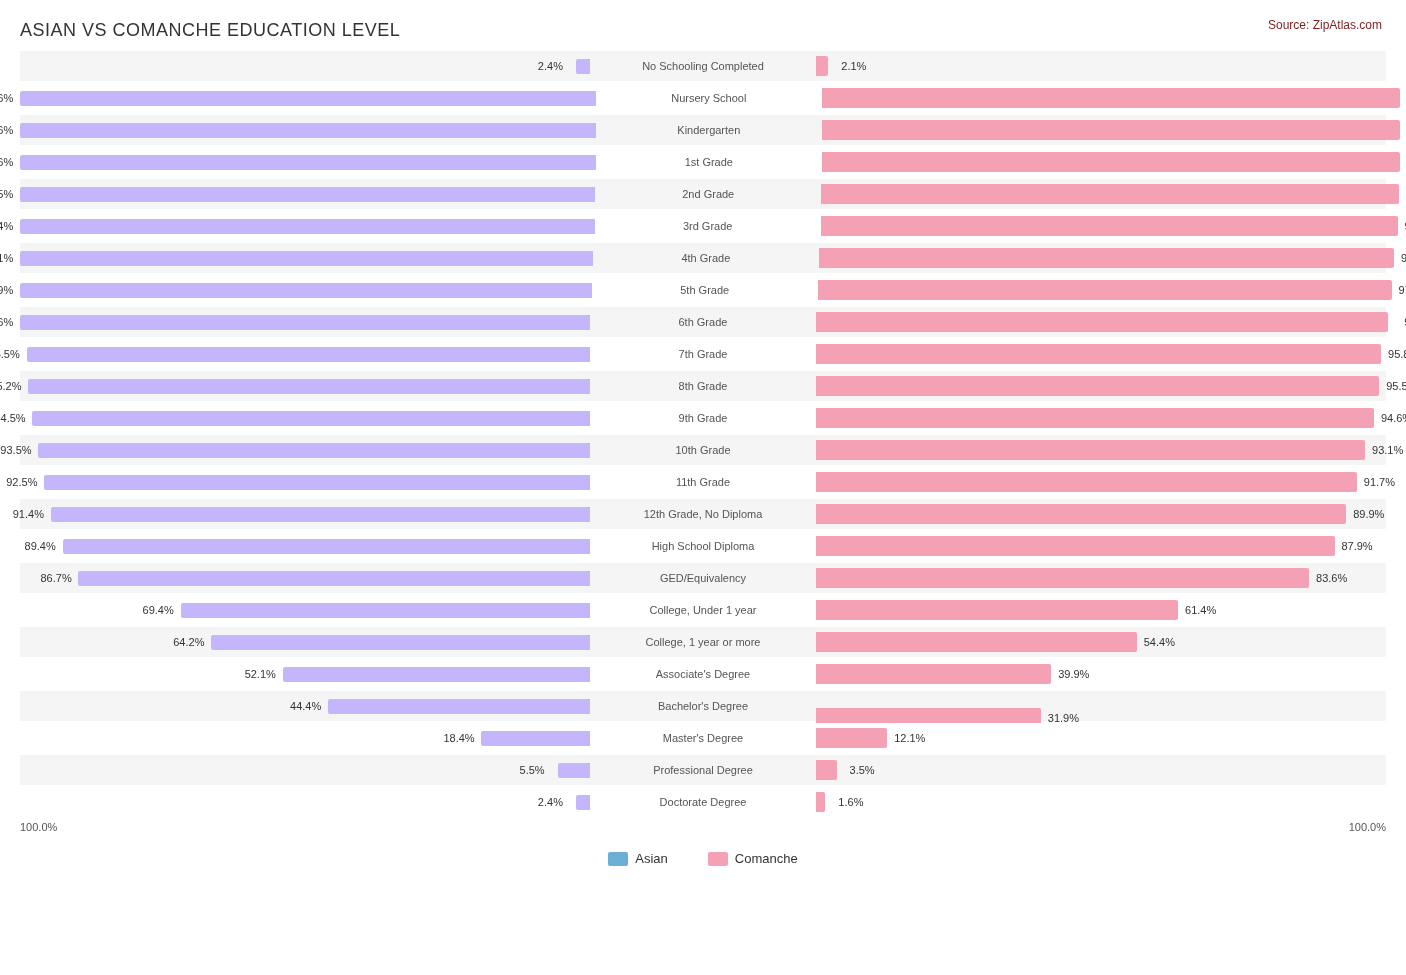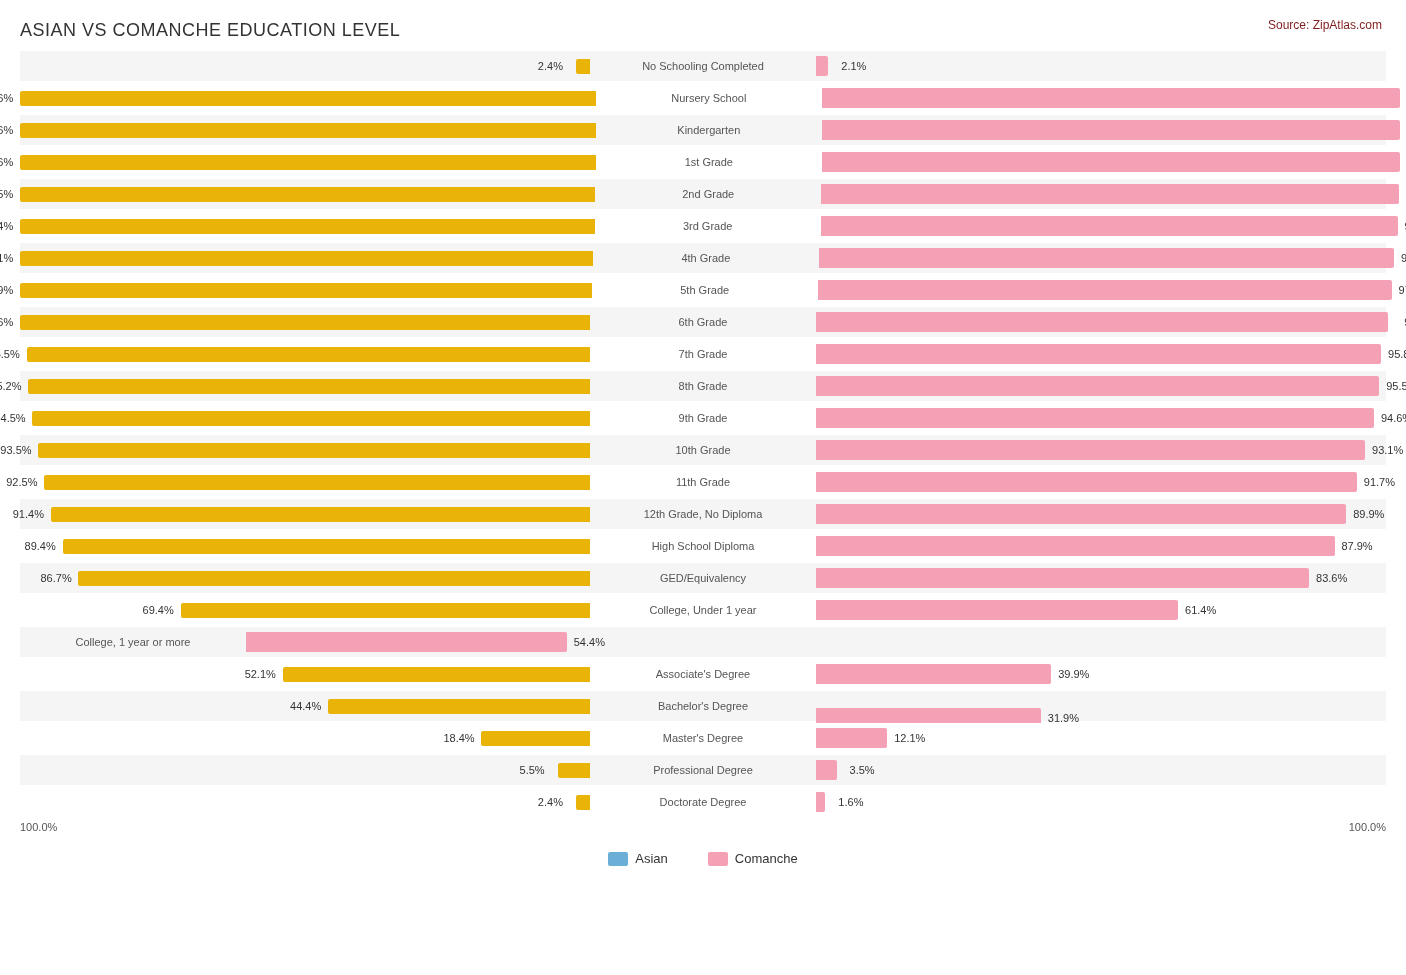--- a/index.html
+++ b/index.html
@@ -66,21 +66,21 @@
     }
     .label-cell {
       width: 226px;
       text-align: center;
       font-size: 11px;
       color: #555;
       z-index: 2;
       flex-shrink: 0;
     }
     .bar-blue {
-      background: #eab308;
+      background: #c4b5fd;
       height: 15px;
       border-radius: 2px 0 0 2px;
       display: flex;
       align-items: center;
       justify-content: flex-start;
       position: relative;
     }
     .bar-pink {
       background: #f4a0b5;
       height: 20px;
@@ -375,20 +375,25 @@
           </div>
         </div>
         <div class="label-cell">College, Under 1 year</div>
         <div class="right-bar-container">
           <div class="bar-pink" style="width: 362.26px;">
             <span class="val-right">61.4%</span>
           </div>
         </div>
       </div>
       <div class="bar-row">
+        <div class="left-bar-container">
+          <div class="bar-blue" style="width: 378.78px;">
+            <span class="val-left">64.2%</span>
+          </div>
+        </div>
         <div class="label-cell">College, 1 year or more</div>
         <div class="right-bar-container">
           <div class="bar-pink" style="width: 320.96px;">
             <span class="val-right">54.4%</span>
           </div>
         </div>
       </div>
       <div class="bar-row">
         <div class="left-bar-container">
           <div class="bar-blue" style="width: 307.39px;">

